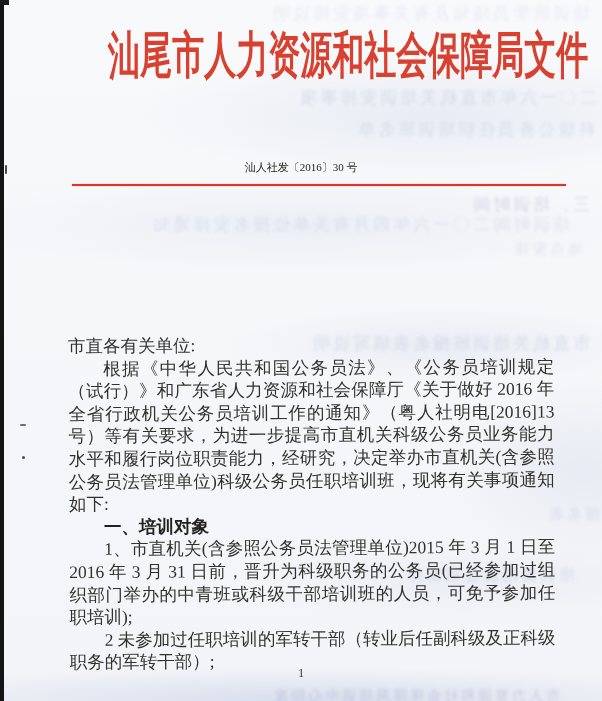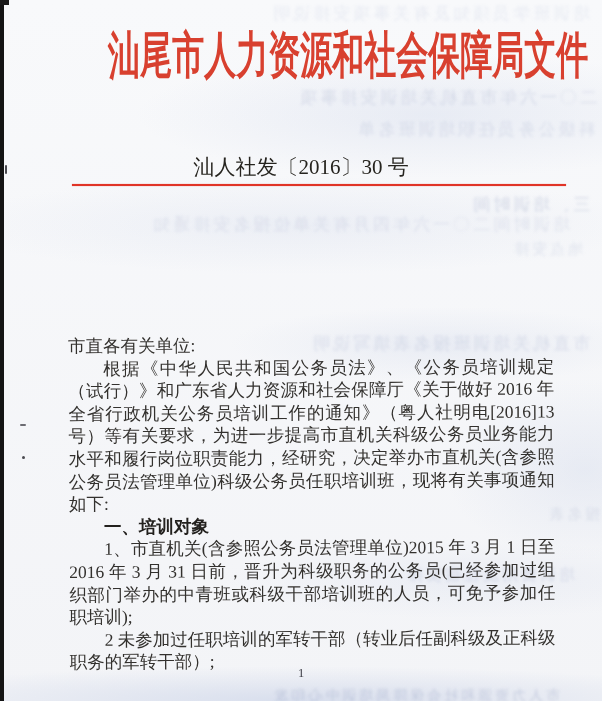--- a/index.html
+++ b/index.html
@@ -29,21 +29,21 @@
 
   .org-title{
     position:absolute;top:26px;left:0;right:0;margin:0;
     text-align:center;white-space:nowrap;
     font-size:50px;line-height:58px;font-weight:700;
     color:#d8402f;
     transform:scaleX(0.64);
   }
   .doc-number{
     position:absolute;top:157px;left:0;right:0;
-    text-align:center;font-size:21px;line-height:20px;color:#26241f;
+    text-align:center;font-size:11px;line-height:20px;color:#26241f;
   }
   .red-rule{
     position:absolute;top:184px;left:72px;width:494px;height:2px;
     background:#e03427;box-shadow:0 0 1px rgba(224,52,39,.8);
   }
   .doc-title{
     position:absolute;top:247px;left:0;right:0;margin:0;
     text-align:center;font-size:20px;line-height:33px;font-weight:700;
     color:#1f1e1c;letter-spacing:.5px;
   }

